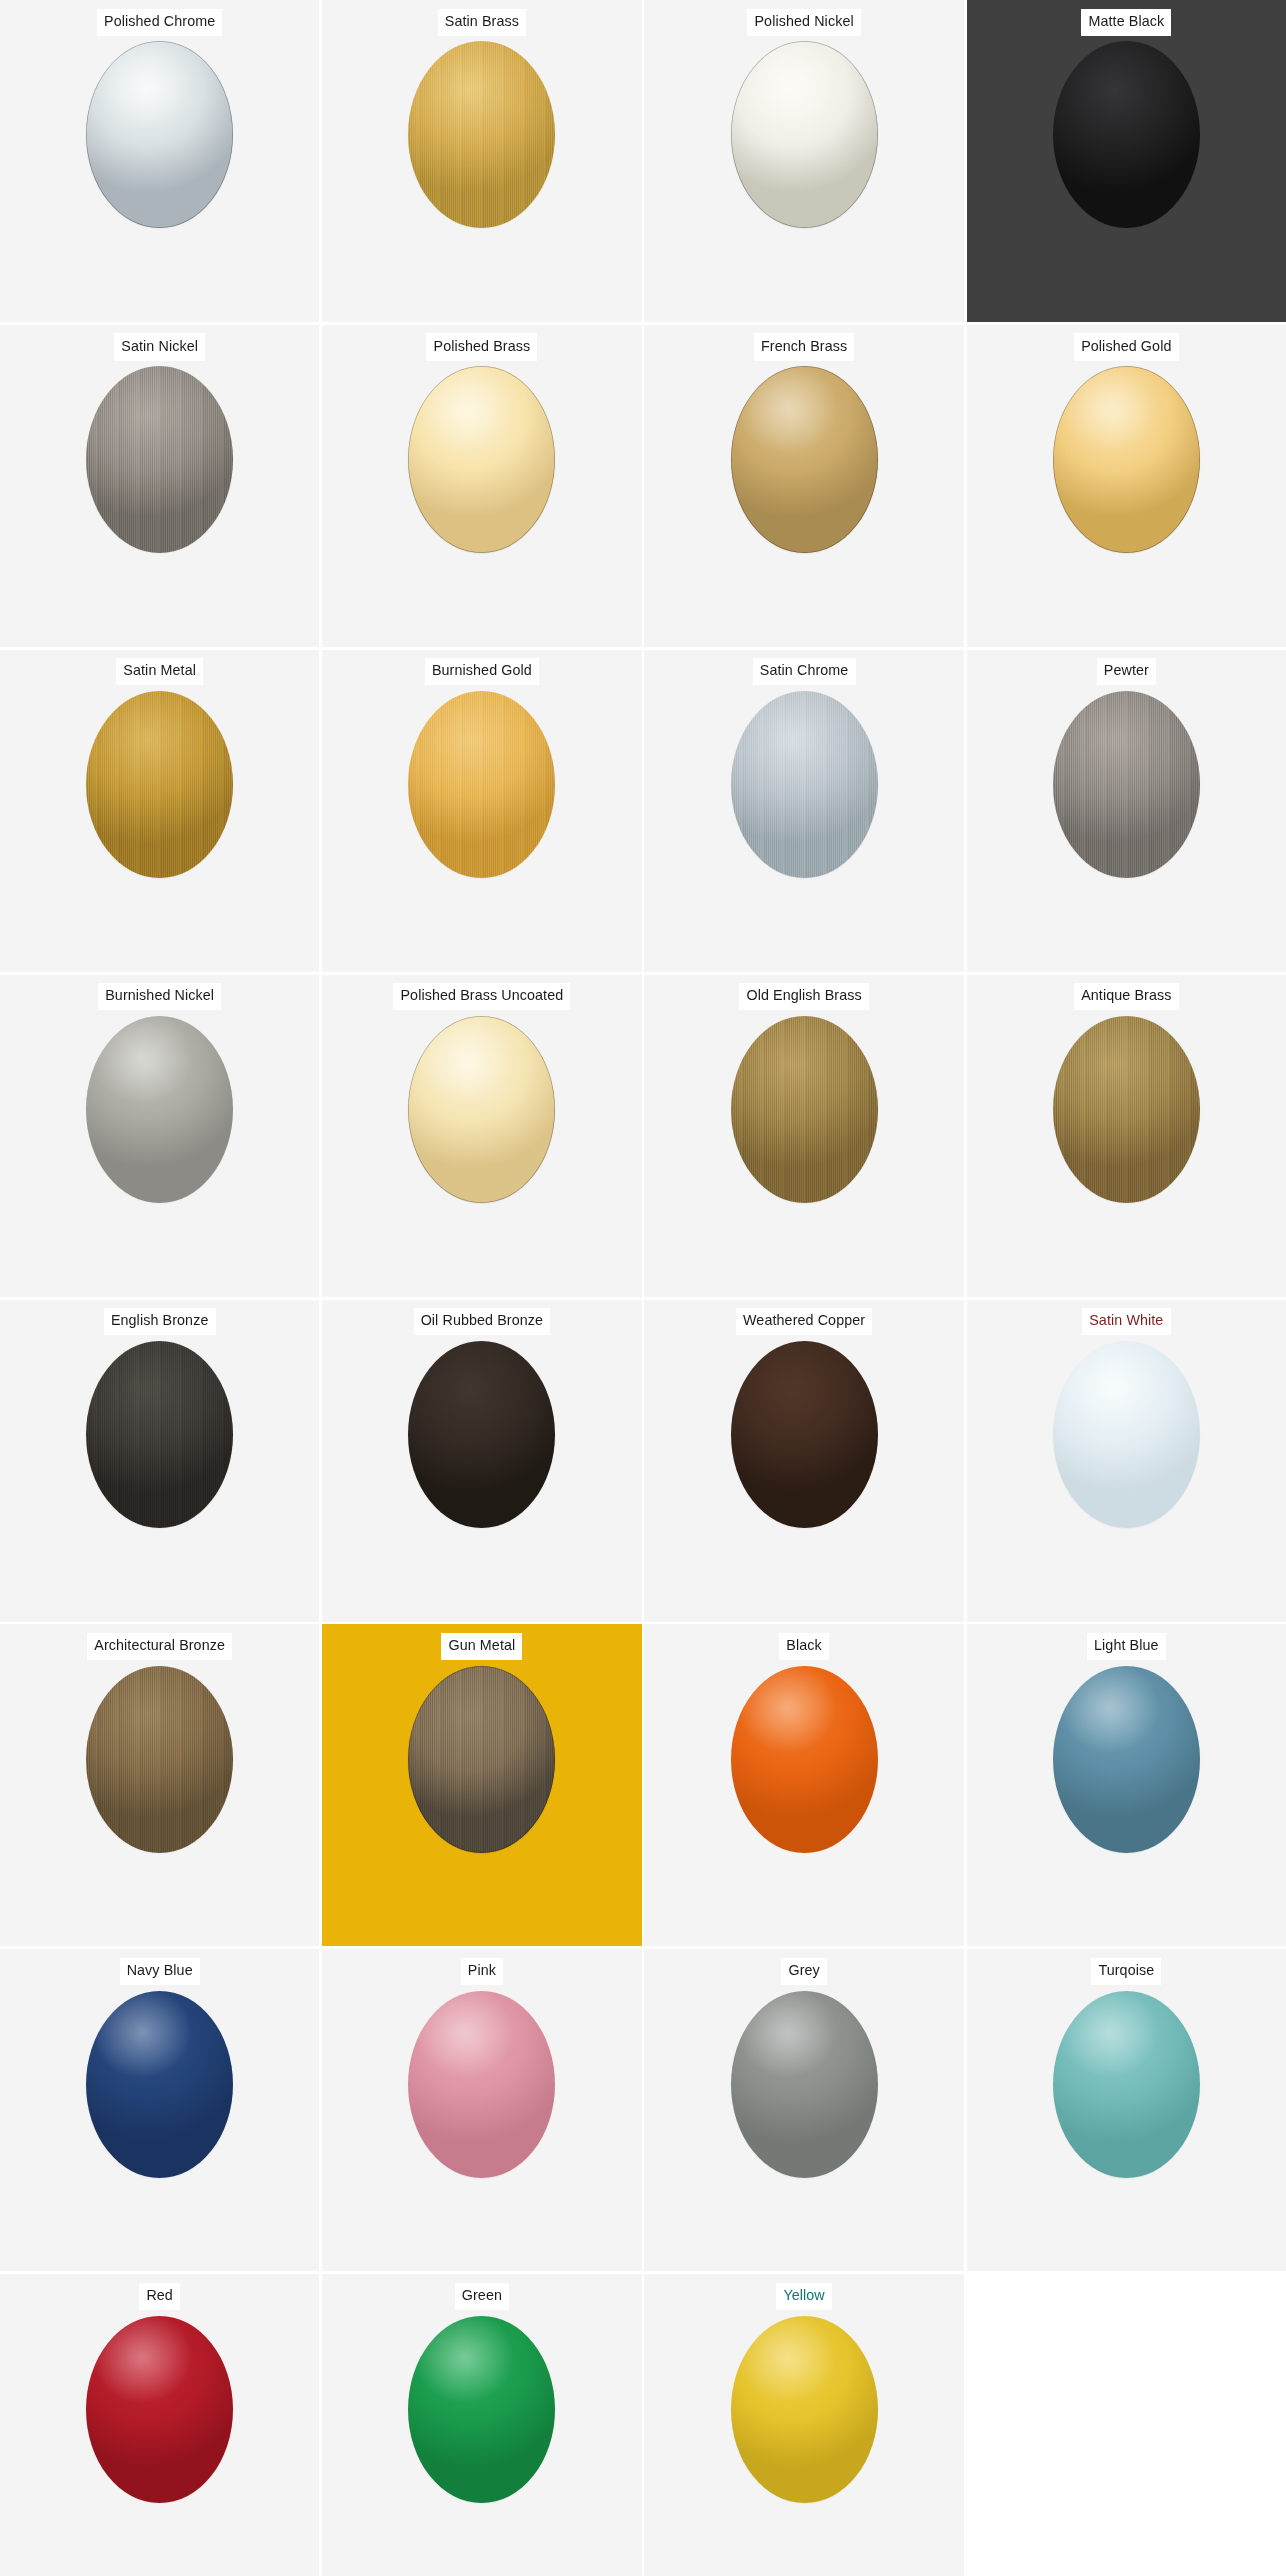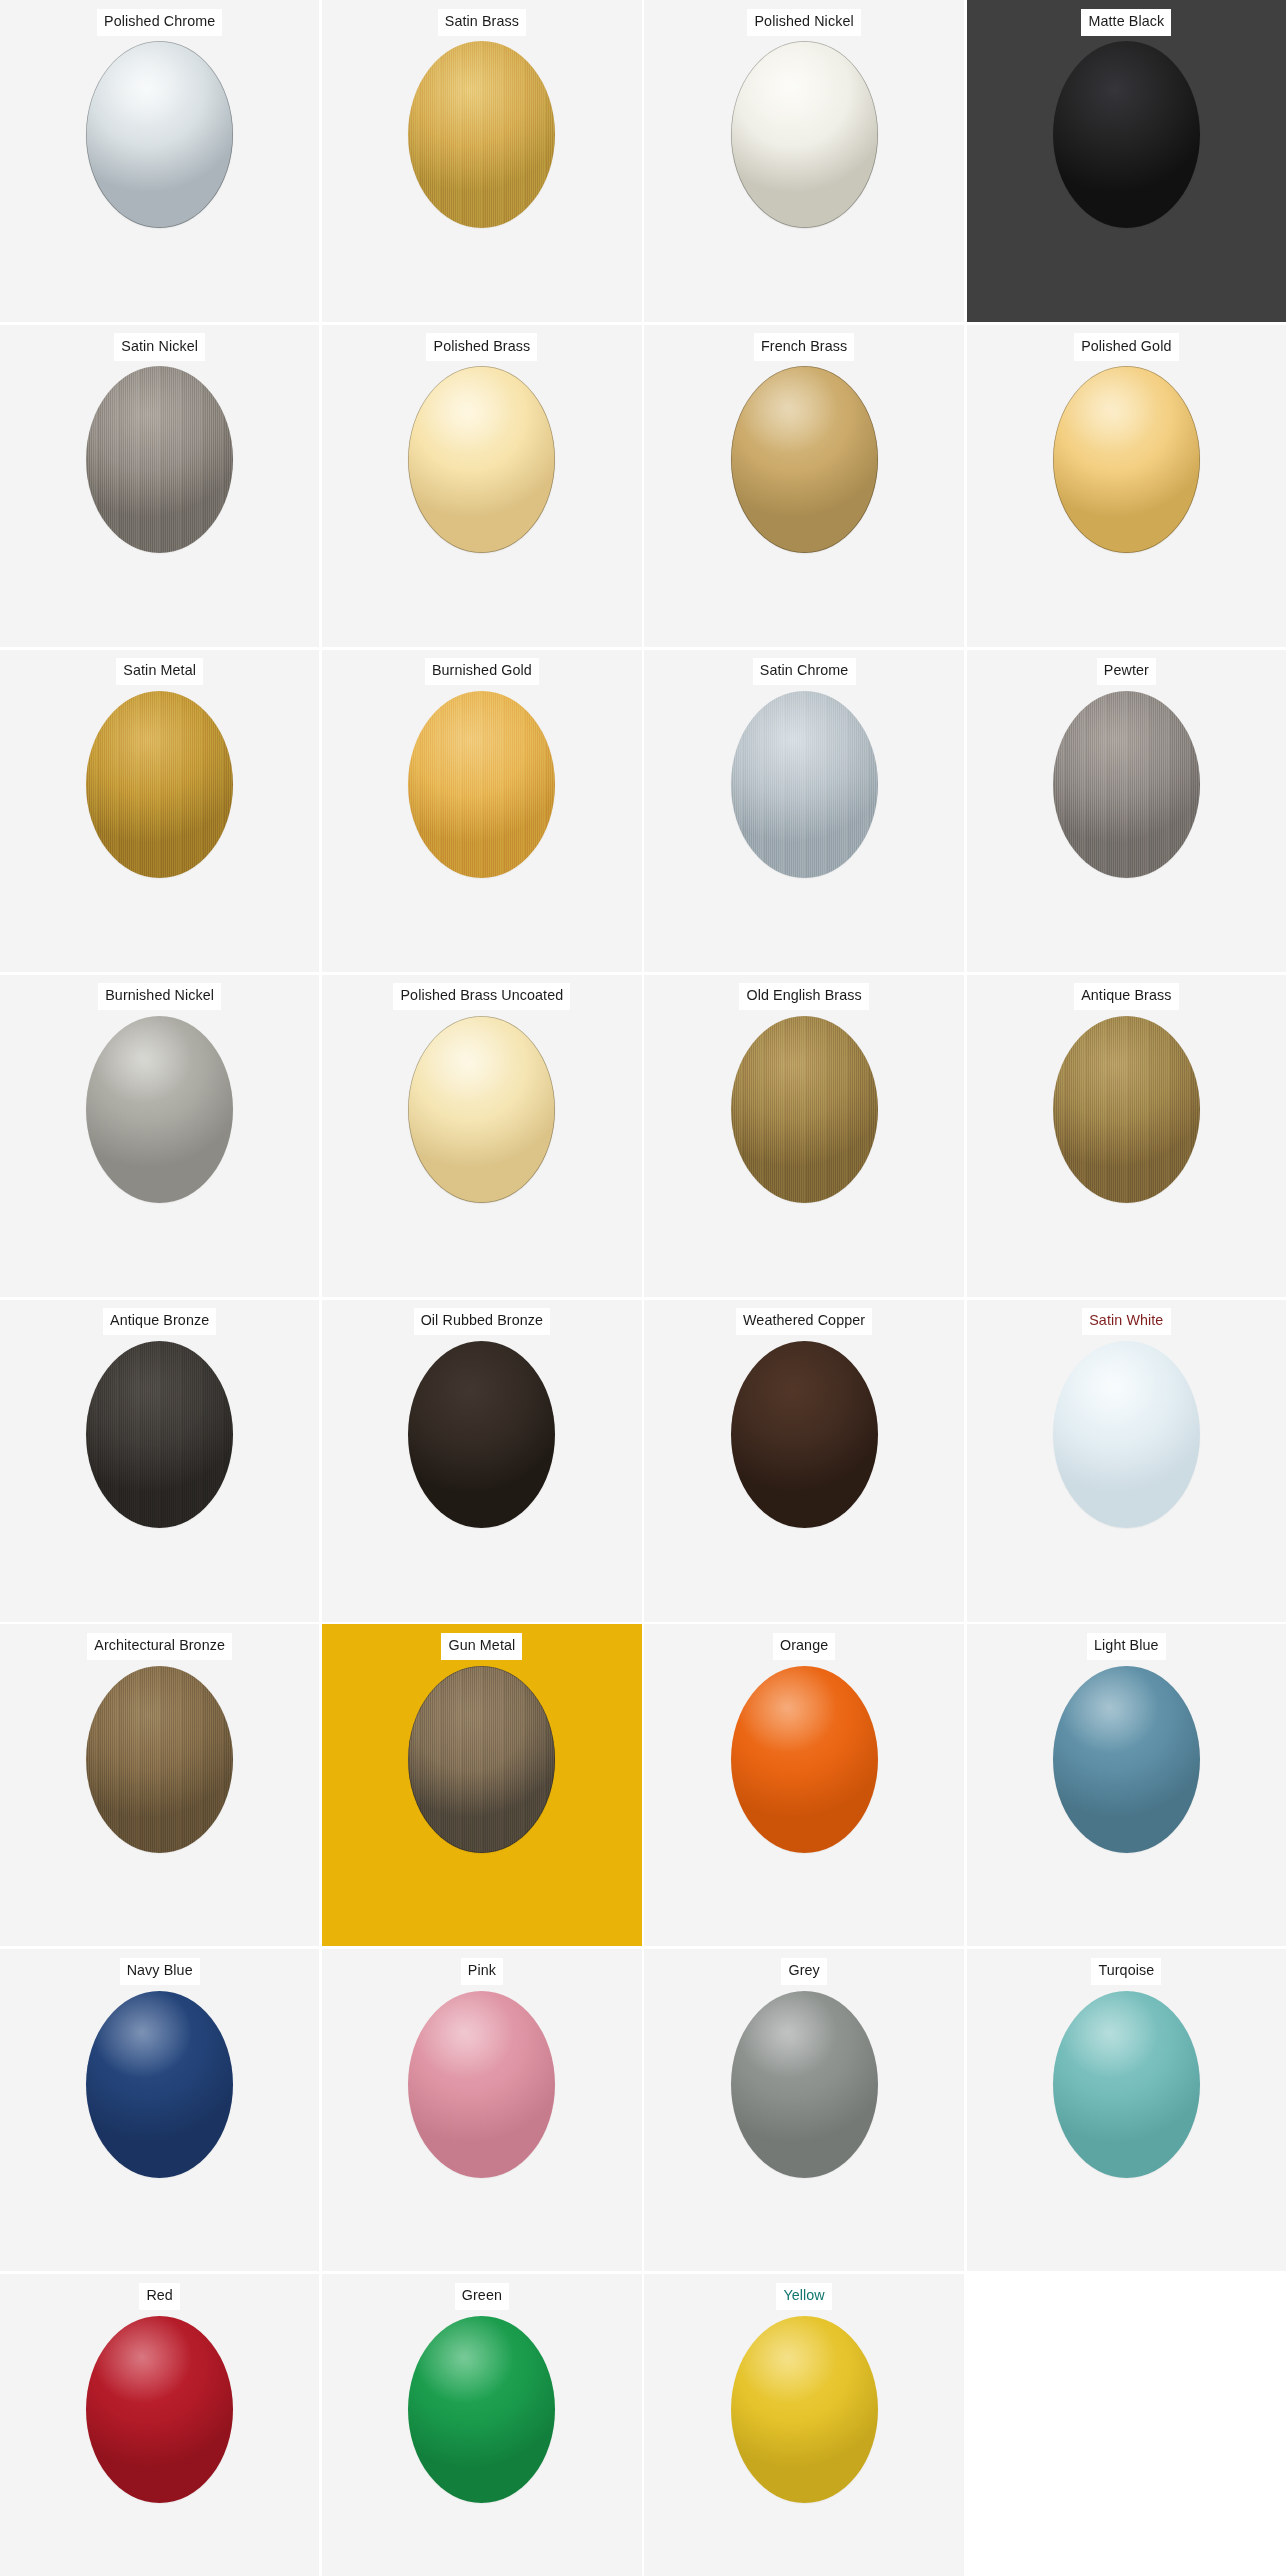--- a/index.html
+++ b/index.html
@@ -191,21 +191,21 @@
   </div>
 
   <div class="cell" style="background: rgb(244, 244, 244);">
     <div class="cell-label" style="background: rgb(255, 255, 255); color: rgb(27, 27, 27);">Antique Brass</div>
     <div class="disc-wrap">
       <div class="disc brushed" style="background: radial-gradient(70% 55% at 42% 26%, rgb(181, 154, 96) 0%, rgb(154, 128, 73) 55%, rgb(120, 97, 53) 100%);"></div>
     </div>
   </div>
 
   <div class="cell" style="background: rgb(244, 244, 244);">
-    <div class="cell-label" style="background: rgb(255, 255, 255); color: rgb(27, 27, 27);">Antique Bronze</div>
+    <div class="cell-label" style="background: rgb(255, 255, 255); color: rgb(27, 27, 27);">English Bronze</div>
     <div class="disc-wrap">
       <div class="disc brushed" style="background: radial-gradient(70% 55% at 42% 26%, rgb(76, 72, 67) 0%, rgb(59, 56, 52) 55%, rgb(39, 36, 33) 100%);"></div>
     </div>
   </div>
 
   <div class="cell" style="background: rgb(244, 244, 244);">
     <div class="cell-label" style="background: rgb(255, 255, 255); color: rgb(27, 27, 27);">Oil Rubbed Bronze</div>
     <div class="disc-wrap">
       <div class="disc" style="background: radial-gradient(70% 55% at 42% 26%, rgb(66, 55, 48) 0%, rgb(51, 42, 35) 55%, rgb(32, 26, 21) 100%);"></div>
     </div>
@@ -233,21 +233,21 @@
   </div>
 
   <div class="cell" style="background: #eab308;">
     <div class="cell-label" style="background: rgb(255, 255, 255); color: rgb(27, 27, 27);">Gun Metal</div>
     <div class="disc-wrap">
       <div class="disc brushed rim" style="background: radial-gradient(70% 55% at 42% 26%, rgb(141, 122, 96) 0%, rgb(123, 106, 82) 55%, rgb(76, 68, 56) 100%);"></div>
     </div>
   </div>
 
   <div class="cell" style="background: rgb(244, 244, 244);">
-    <div class="cell-label" style="background: rgb(255, 255, 255); color: rgb(27, 27, 27);">Orange</div>
+    <div class="cell-label" style="background: rgb(255, 255, 255); color: rgb(27, 27, 27);">Black</div>
     <div class="disc-wrap">
       <div class="disc gloss" style="background: radial-gradient(70% 55% at 42% 26%, rgb(242, 122, 44) 0%, rgb(234, 101, 19) 55%, rgb(204, 84, 9) 100%);"></div>
     </div>
   </div>
 
   <div class="cell" style="background: rgb(244, 244, 244);">
     <div class="cell-label" style="background: rgb(255, 255, 255); color: rgb(27, 27, 27);">Light Blue</div>
     <div class="disc-wrap">
       <div class="disc gloss" style="background: radial-gradient(70% 55% at 42% 26%, rgb(114, 161, 182) 0%, rgb(93, 142, 165) 55%, rgb(74, 117, 137) 100%);"></div>
     </div>

